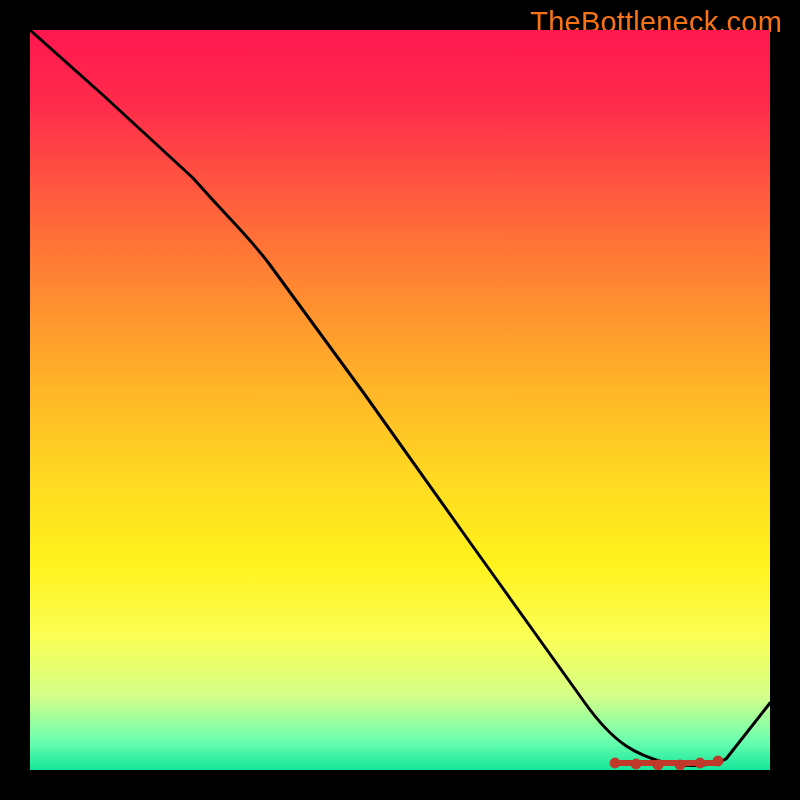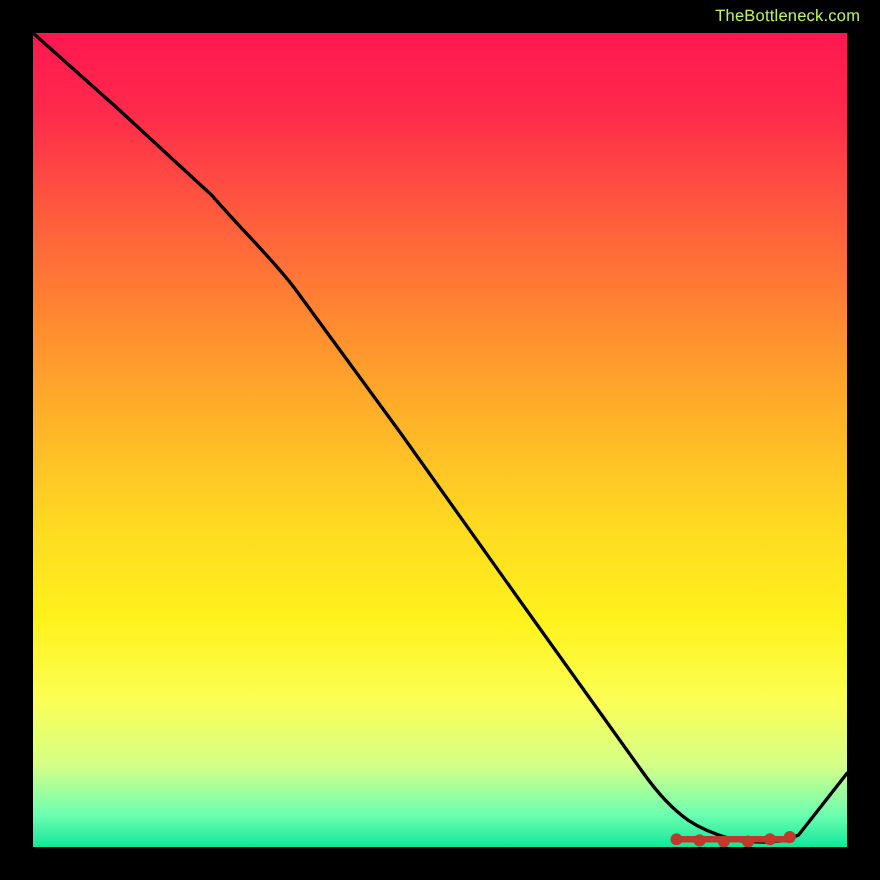--- a/index.html
+++ b/index.html
@@ -14,22 +14,22 @@
   .frame {
     position: relative;
     width: 800px;
     height: 800px;
     background: #000;
   }
   .watermark {
     position: absolute;
     top: 6px;
     right: 18px;
-    color: #bef264;
-    font-size: 15px;
+    color: #f97316;
+    font-size: 29px;
     font-weight: 400;
     letter-spacing: 0.2px;
   }
   .plot-outer {
     position: absolute;
     left: 30px;
     top: 30px;
     width: 740px;
     height: 740px;
     background: #000;

